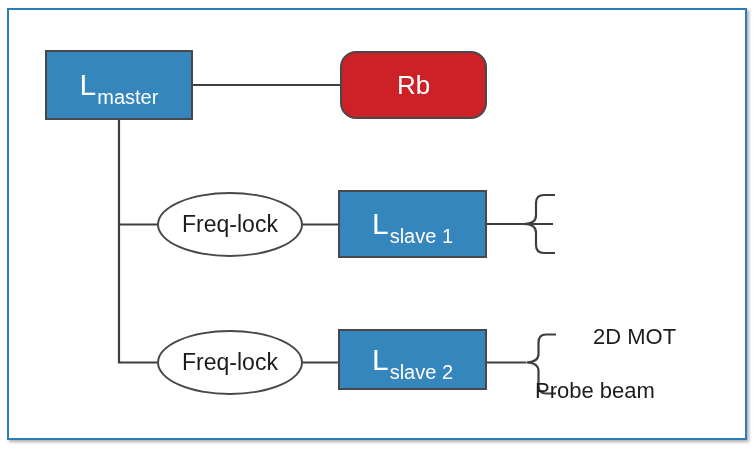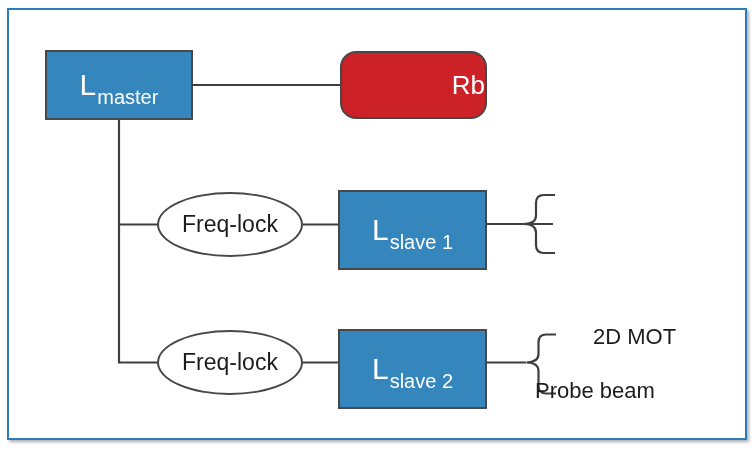--- a/index.html
+++ b/index.html
@@ -70,25 +70,25 @@
     color: var(--text-dark);
     font-size: 22px;
     line-height: 29px;
     white-space: nowrap;
   }
   #out-slave1 { left: 566px; top: 196px; }
   #out-slave2-top { left: 593px; top: 322px; }
   #out-slave2-bottom { left: 535px; top: 376px; }
 
   #node-master { left: 45px; top: 50px; width: 148px; height: 70px; }
-  #node-rb     { left: 340px; top: 51px; width: 147px; height: 68px; justify-content: flex-end; }
+  #node-rb     { left: 340px; top: 51px; width: 147px; height: 68px; }
   #node-freqlock1 { left: 157px; top: 192px; width: 146px; height: 65px; }
-  #node-slave1 { left: 338px; top: 190px; width: 149px; height: 80px; }
+  #node-slave1 { left: 338px; top: 190px; width: 149px; height: 68px; }
   #node-freqlock2 { left: 157px; top: 330px; width: 146px; height: 65px; }
-  #node-slave2 { left: 338px; top: 329px; width: 149px; height: 80px; }
+  #node-slave2 { left: 338px; top: 329px; width: 149px; height: 61px; }
 </style>
 </head>
 <body>
 
 <div class="canvas">
 
   <div class="frame"></div>
 
   <svg class="connectors" viewBox="0 0 756 451" xmlns="http://www.w3.org/2000/svg">
     <g fill="none" stroke="#3e3e3e" stroke-width="2.2">

